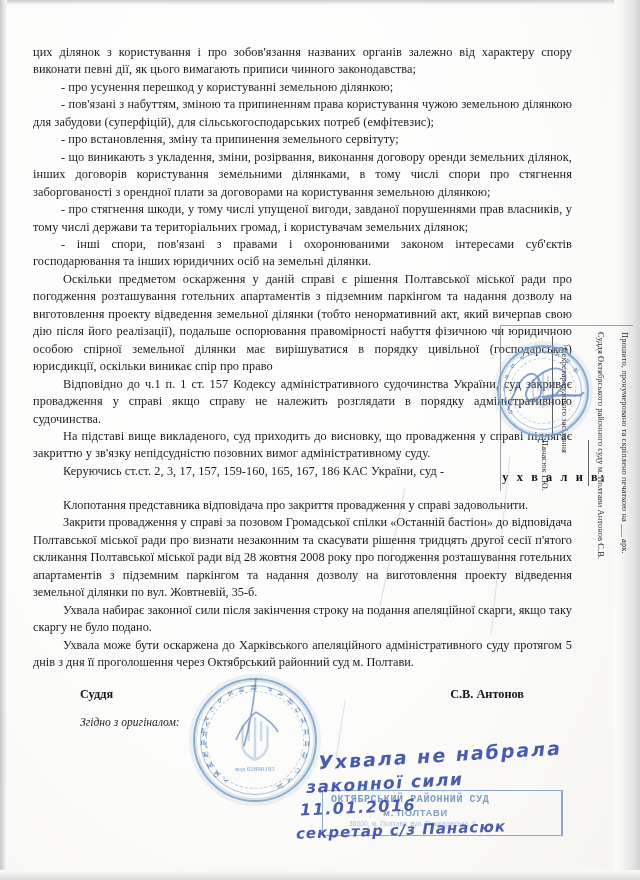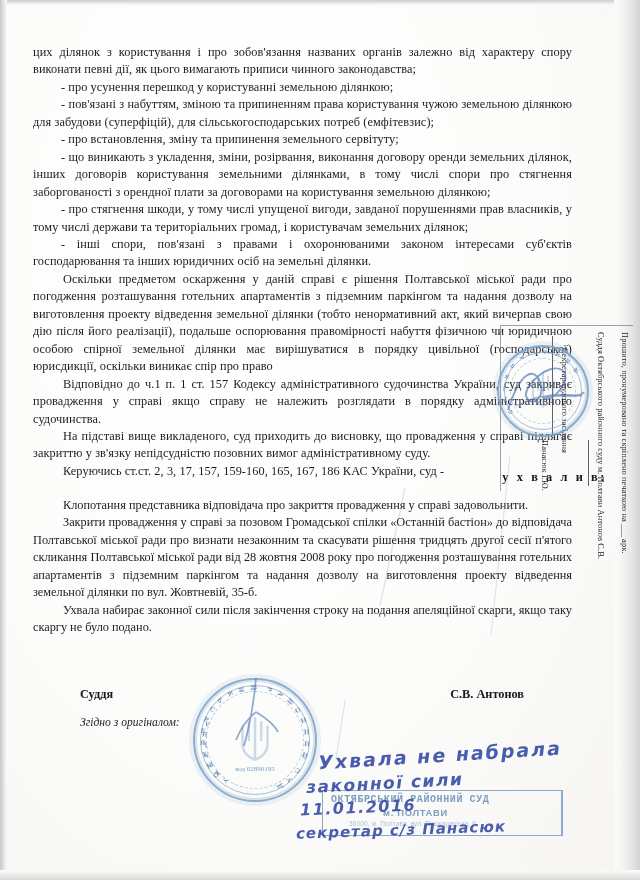--- a/index.html
+++ b/index.html
@@ -147,20 +147,21 @@
     <p class="p ind">На підставі вище викладеного, суд приходить до висновку, що провадження у справі підлягає закриттю у зв'язку непідсудністю позовних вимог адміністративному суду.</p>
     <p class="p ind">Керуючись ст.ст. 2, 3, 17, 157, 159-160, 165, 167, 186 КАС України, суд -</p>
   </div>
 
   <div class="ruled">у х в а л и в:</div>
 
   <div class="lower-text">
     <p class="p ind">Клопотання представника відповідача про закриття провадження у справі задовольнити.</p>
     <p class="p ind">Закрити провадження у справі за позовом Громадської спілки «Останній бастіон» до відповідача Полтавської міської ради про визнати незаконним та скасувати рішення тридцять другої сесії п'ятого скликання Полтавської міської ради від 28 жовтня 2008 року про погодження розташування готельних апартаментів з підземним паркінгом та надання дозволу на виготовлення проекту відведення земельної ділянки по вул. Жовтневій, 35-б.</p>
     <p class="p ind">Ухвала набирає законної сили після закінчення строку на подання апеляційної скарги, якщо таку скаргу не було подано.</p>
+    <p class="p ind">Ухвала може бути оскаржена до Харківського апеляційного адміністративного суду протягом 5 днів з дня її проголошення через Октябрський районний суд м. Полтави.</p>
   </div>
 
   <div class="sig-row">
     <span class="sig-role">Суддя</span>
     <span class="sig-name">С.В. Антонов</span>
   </div>
   <div class="copy-note">Згідно з оригіналом:</div>
 
   <div class="cert-box"></div>
   <div class="cert-block">

